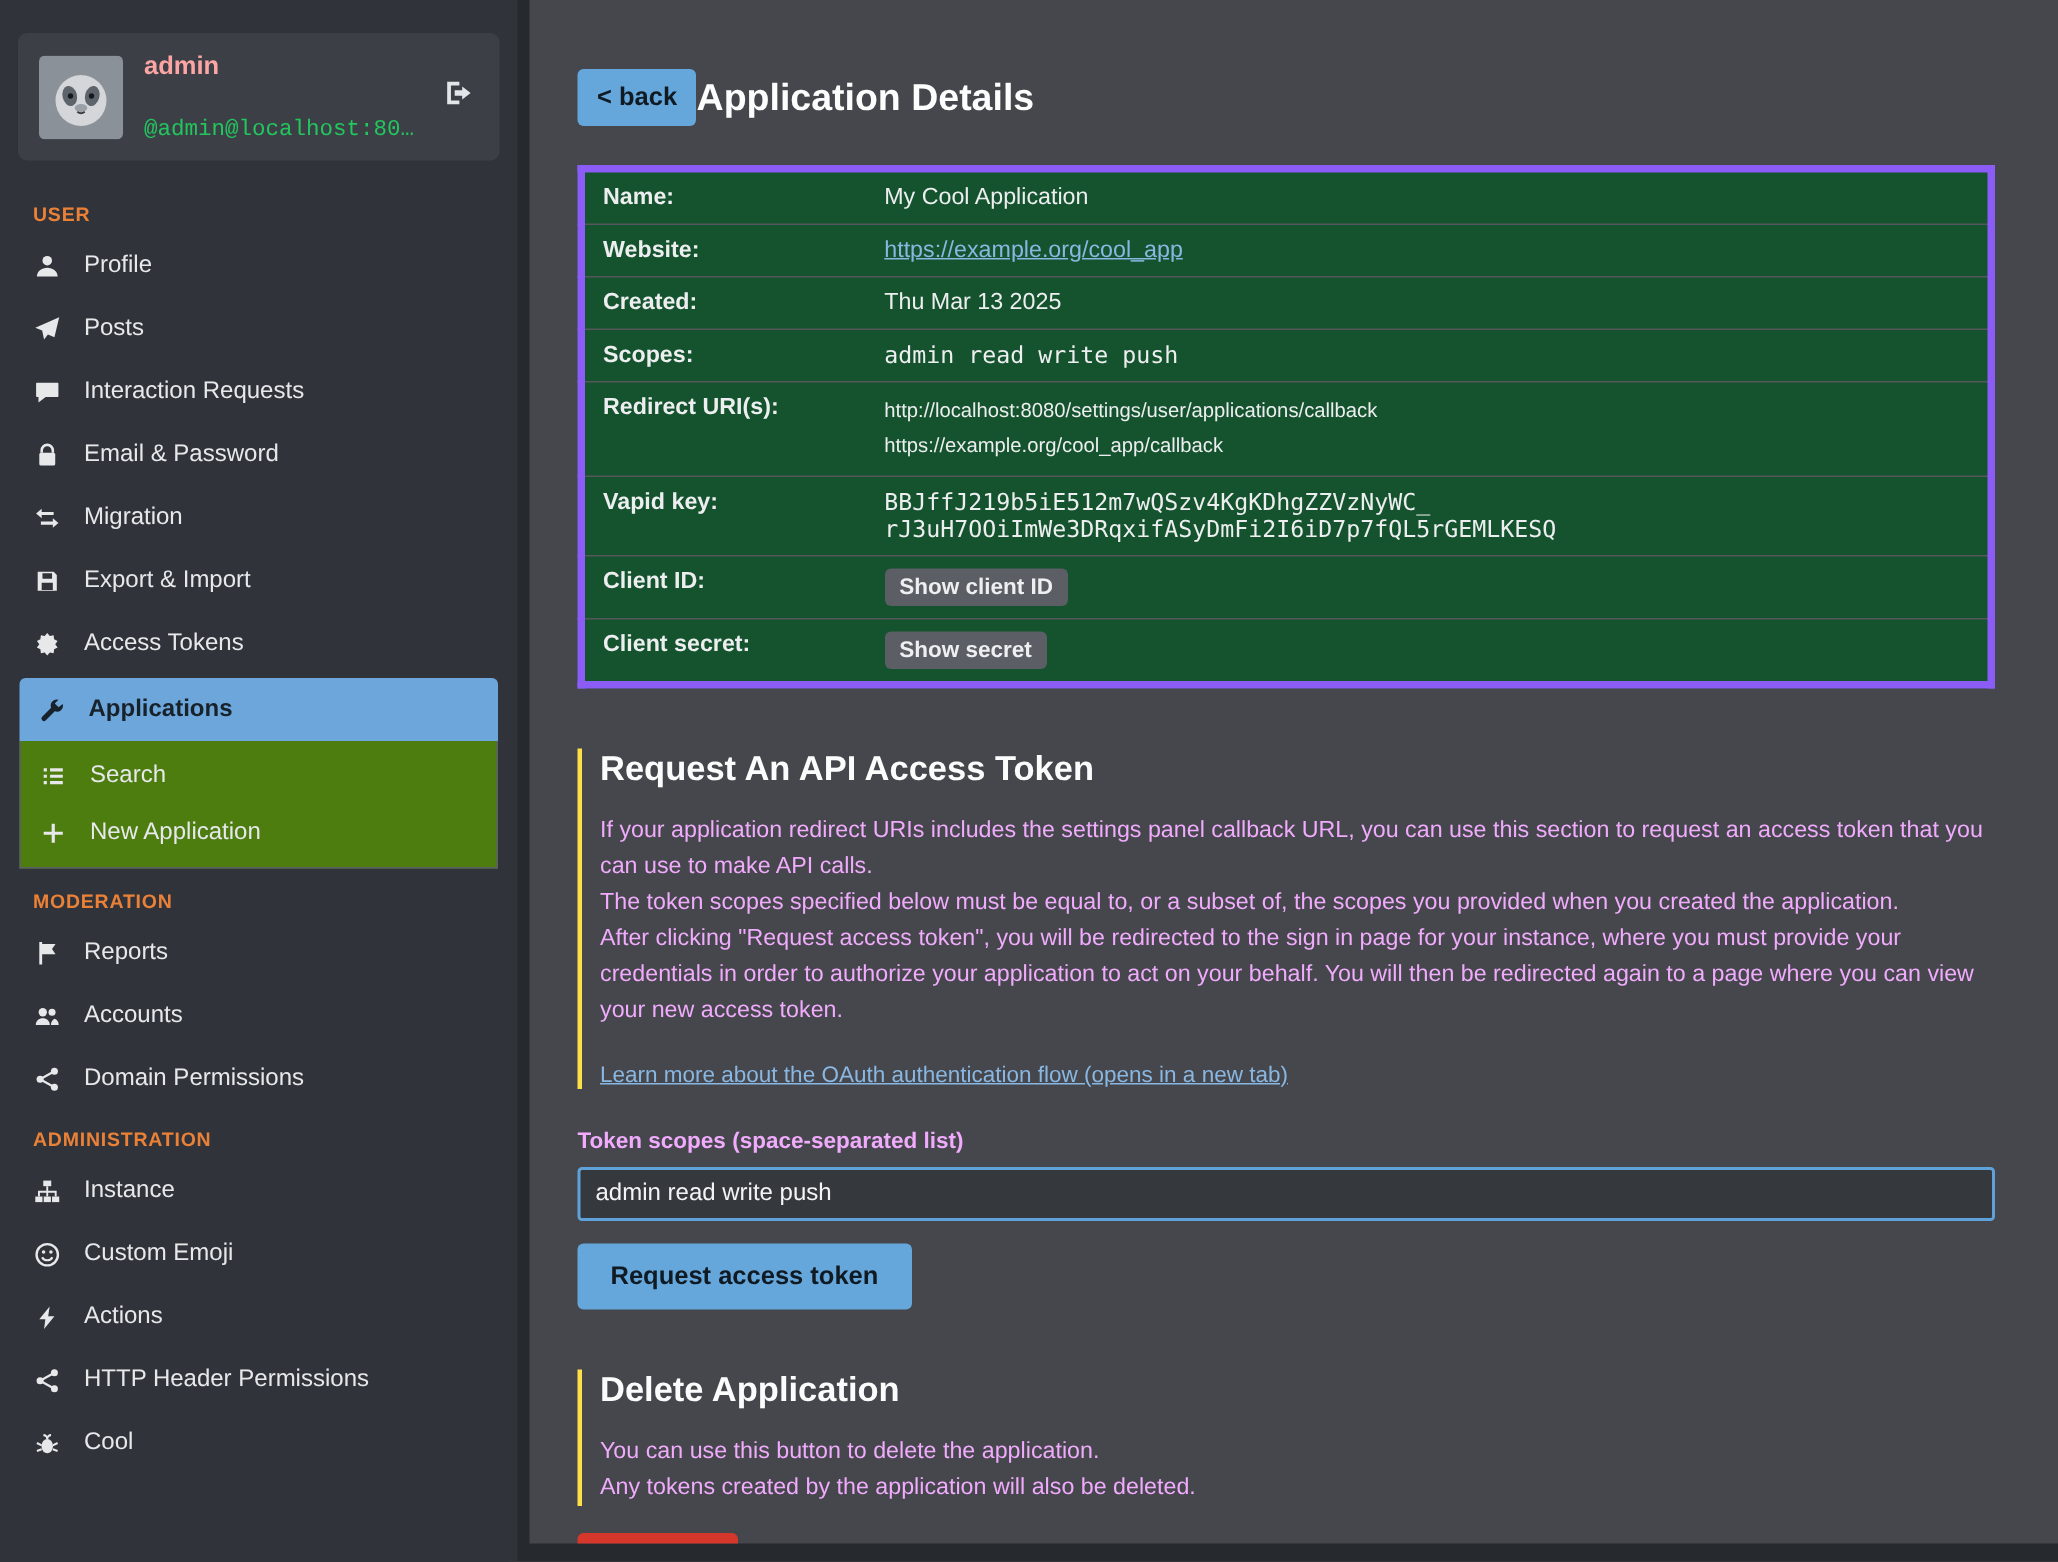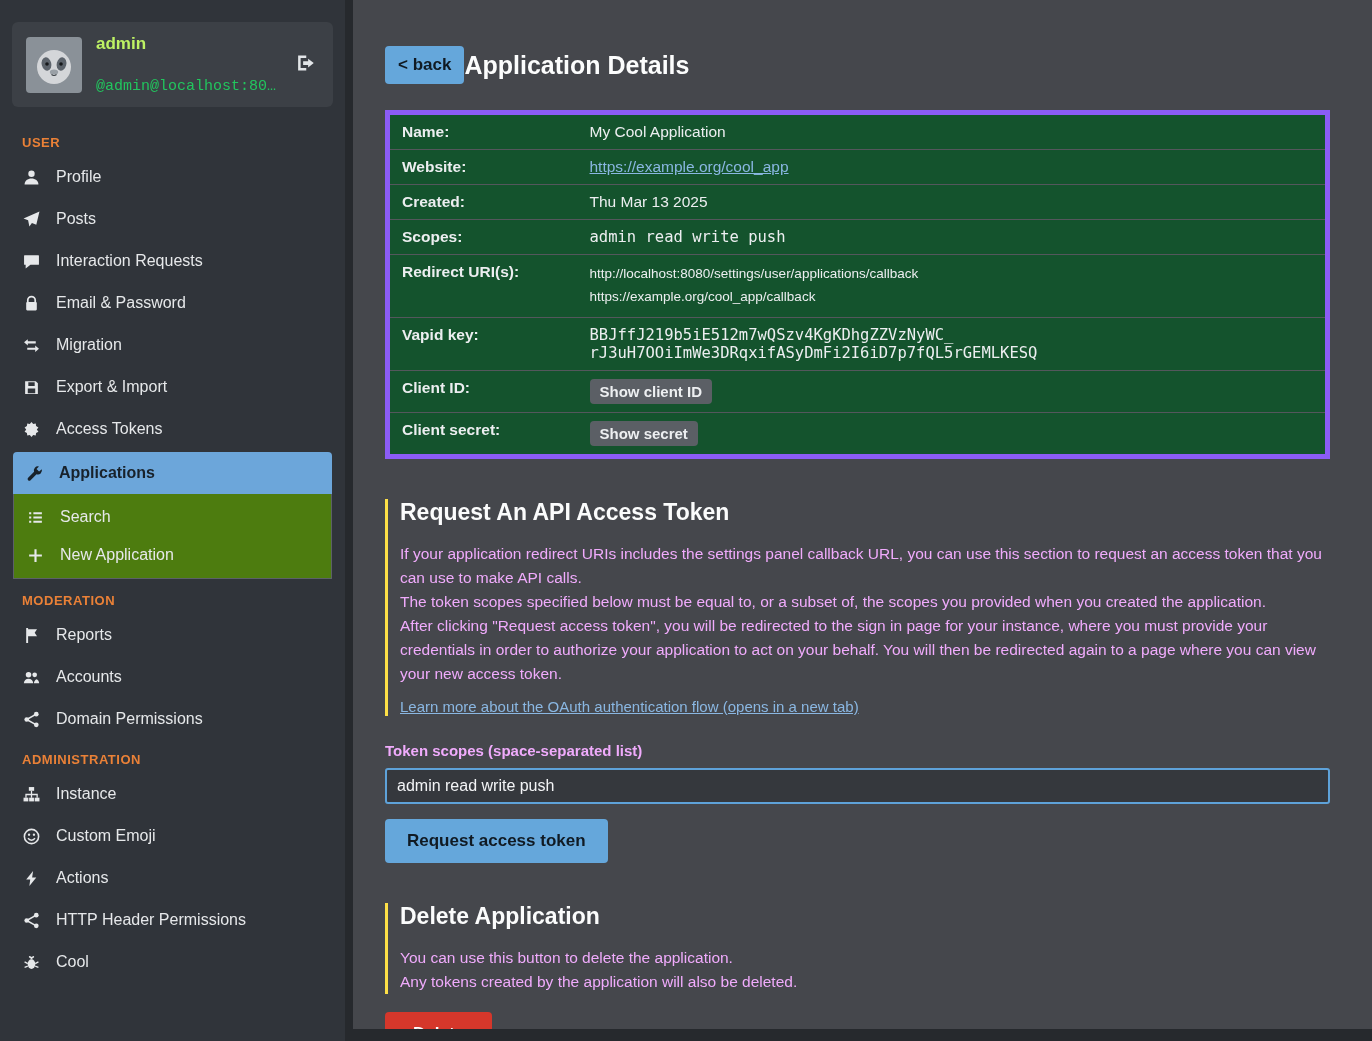--- a/index.html
+++ b/index.html
@@ -16,21 +16,21 @@
   .sidebar {
     width:345px; flex-shrink:0; background:#30343a;
     padding:10px 0 20px 0; overflow:hidden;
   }
   .user-card {
     margin:12px 12px 16px 12px; background:#3c4046; border-radius:6px;
     padding:12px 14px; display:flex; align-items:center; gap:14px;
   }
   .avatar { width:56px; height:56px; border-radius:4px; overflow:hidden; flex-shrink:0; }
   .user-info { flex:1; min-width:0; }
-  .user-name { font-weight:bold; font-size:17px; color:#bef264; margin-bottom:24px; }
+  .user-name { font-weight:bold; font-size:17px; color:#fca5a5; margin-bottom:24px; }
   .user-handle { font-size:15px; color:#22c55e; white-space:nowrap; overflow:hidden; text-overflow:ellipsis;font-family:Liberation Mono, monospace; }
   .logout-btn { color:#e3e6e9; cursor:pointer; padding:4px; flex-shrink:0; }
   .logout-btn svg { width:20px; height:20px; fill:currentColor; }
 
   .section-title {
     color:#ea8137; font-weight:bold; font-size:13px; letter-spacing:.04em;
     padding:12px 22px 6px 22px;
   }
   .nav-item {
     display:flex; align-items:center; gap:16px;
@@ -77,21 +77,21 @@
   a.link { color:#8ab7e2; text-decoration:underline; cursor:pointer; }
   .show-btn {
     background:#5b5f65; color:#edeff1; font-weight:bold; font-size:15px;
     border:none; border-radius:4px; padding:4px 10px; cursor:pointer;
     font-family:inherit;
   }
 
   .accent-section { border-left:3px solid #fde047; padding-left:12px; margin-top:40px; }
   .accent-section h2 { margin:0 0 16px 0; font-size:23px; color:#fbfcfc; }
   .accent-section p { margin:0; font-size:15.5px; line-height:1.55; color:#f0abfc; }
-  .oauth-link { display:inline-block; margin-top:12px; font-size:15px; }
+  .oauth-link { display:inline-block; margin-top:22px; font-size:15px; }
 
   .form-label { font-weight:bold; font-size:15px; margin-top:26px; color:#f0abfc; }
   .scopes-input {
     display:block; width:100%; margin-top:9px;
     background:#35383d; border:2px solid #5ea2d9; border-radius:3px;
     color:#f3f4f6; font-size:16px; padding:7px 10px;
     font-family:inherit; outline:none;
   }
   .request-btn {
     background:#65a7db; color:#101a23; font-weight:bold; font-size:17px;

